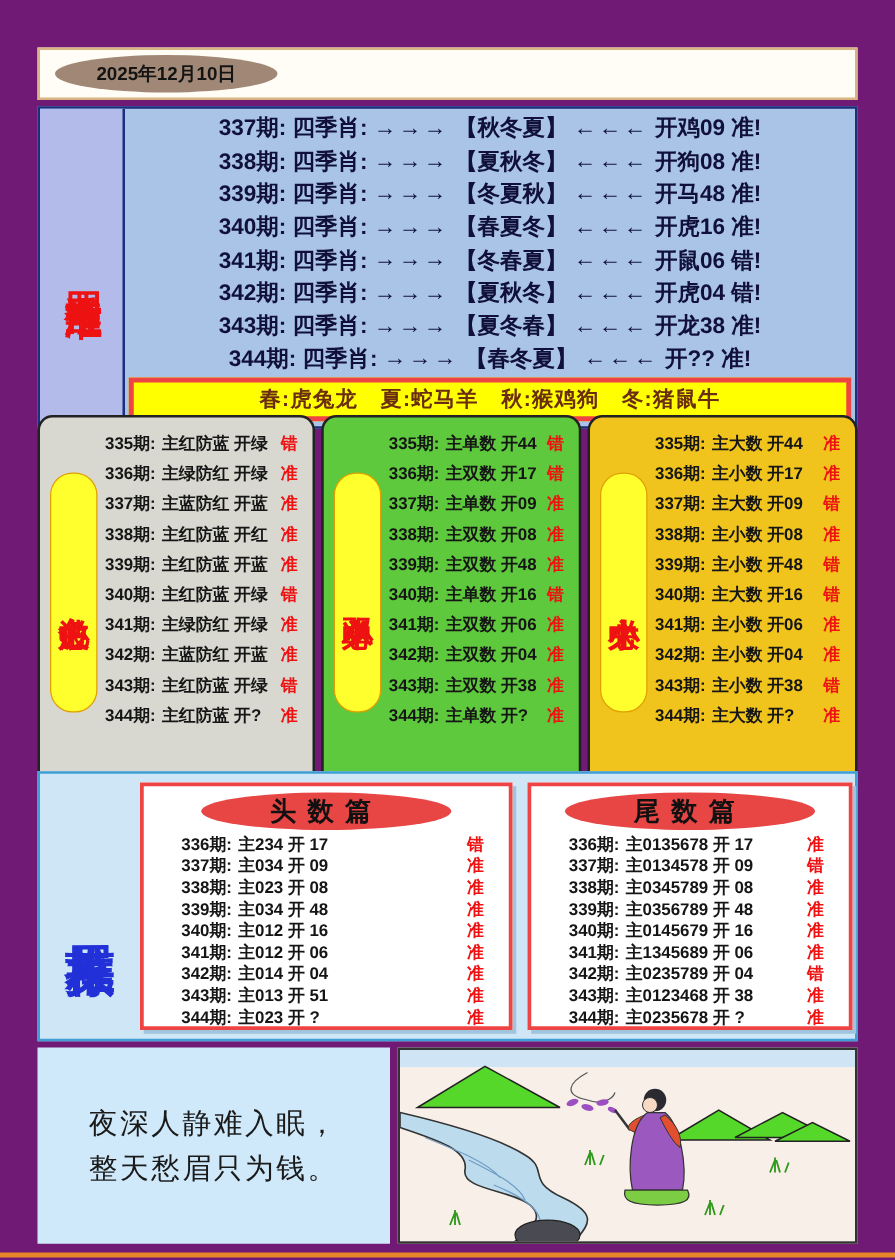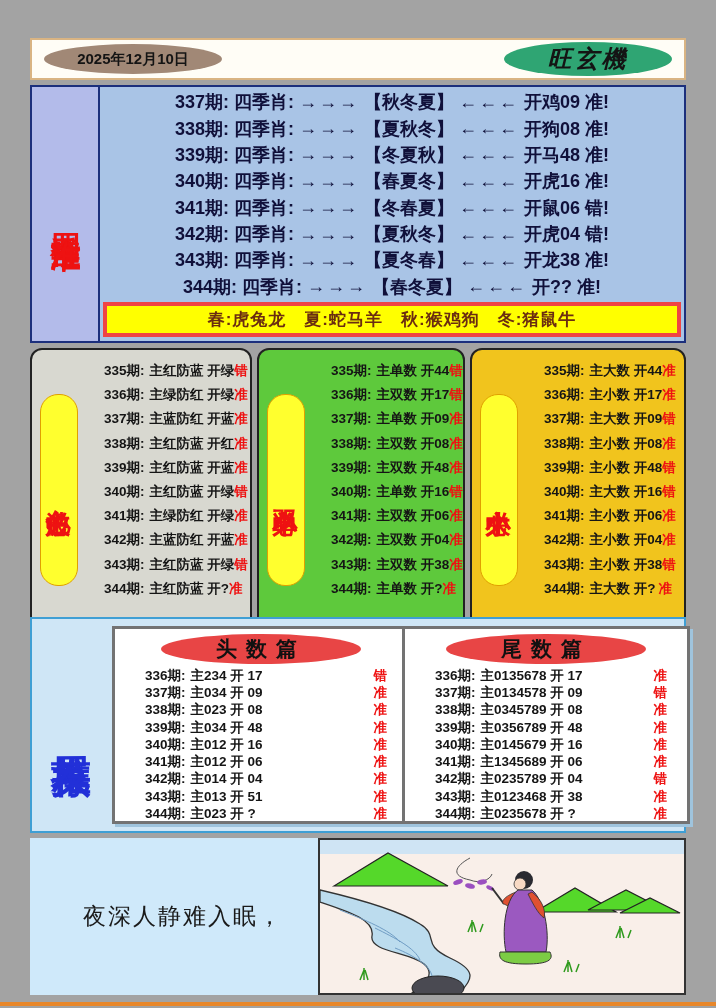--- a/index.html
+++ b/index.html
@@ -1,16 +1,16 @@
 <!DOCTYPE html>
 <html><head>
 <meta charset="utf-8">
 <style>
   html,body { margin:0; padding:0; background:#ffffff; }
-  .page { position:relative; width:716px; height:1008px; background:#a3a3a3;
+  .page { position:relative; width:716px; height:1008px; background:#701a75;
           font-family:"Liberation Sans", sans-serif; overflow:hidden; }
 
   
   .header { position:absolute; left:30px; top:38px; width:656px; height:42px;
             background:#fffdf6; border:2px solid #d9b483; box-sizing:border-box;
             display:flex; align-items:center; justify-content:space-between; padding:0 12px; }
   .ellipse { border-radius:50%; display:flex; align-items:center; justify-content:center;
              font-weight:bold; color:#141414; }
   .date-ellipse  { width:178px; height:30px; background:#a18876; font-size:15px; }
   .title-ellipse { width:168px; height:34px; background:#2fa573; font-size:24px; font-style:italic;
@@ -27,74 +27,71 @@
   .season-main { flex:1; display:flex; flex-direction:column; min-width:0; }
   .season-rows { flex:1; display:flex; flex-direction:column; justify-content:space-around; padding:2px 0; }
   .srow { display:flex; justify-content:center; align-items:center; gap:5px;
           color:#10103a; font-weight:bold; font-size:18px; white-space:nowrap; }
   .arr { letter-spacing:2px; }
   .season-footer { height:27px; background:#ffff00; border:4px solid #ef4444; margin:0 3px 4px 3px;
                    display:flex; align-items:center; justify-content:center;
                    color:#6b2d10; font-weight:bold; font-size:17px; letter-spacing:1px; }
 
   
-  .panel { position:absolute; top:348px; height:300px; border:2px solid #222222;
-           border-radius:12px; box-sizing:border-box;padding-left:20px; }
+  .panel { position:absolute; top:332px; height:300px; border:2px solid #222222;
+           border-radius:12px; box-sizing:border-box; }
   #panel-bose      { left:30px;  width:222px; background:#d8d8d0; }
   #panel-danshuang { left:257px; width:208px; background:#5ec93c; }
   #panel-daxiao    { left:470px; width:216px; background:#f1c41d; }
   .capsule { position:absolute; left:8px; top:44px; width:36px; height:190px;
              background:#ffff2e; border:1px solid #e0a000; border-radius:18px;
              display:flex; align-items:center; justify-content:center; }
   .capsule .vtext { color:#ee1212; font-weight:bold; font-size:25px; }
   .prows { padding-top:9px; }
   .prow { display:flex; align-items:center; font-size:13.5px; font-weight:bold;
           color:#151515; padding:0 12px 0 52px; height:24.2px; white-space:nowrap; }
   .prow .issue { margin-right:5px; }
   .prow .status { margin-left:auto; color:#ee1212; }
 
   
   .headtail { position:absolute; left:30px; top:617px; width:656px; height:216px;
               background:#cfe6f6; border:2px solid #3f9fd4; box-sizing:border-box; }
   .ht-side { position:absolute; left:0; top:0; width:80px; height:100%;
              display:flex; align-items:center; justify-content:center; }
   .ht-side .vtext { color:#2230d8; font-size:40px; font-weight:bold; }
   .ht-panel { position:absolute; top:7px; height:198px; background:#ffffff;
-              border:3px solid #737373; box-sizing:border-box; box-shadow:3px 3px 0 #9fc4dd; }
+              border:3px solid #ef4444; box-sizing:border-box; box-shadow:3px 3px 0 #9fc4dd; }
   #ht-head { left:80px;  width:298px; }
-  #ht-tail { left:370px; width:288px; }
+  #ht-tail { left:390px; width:260px; }
   .ht-ellipse { margin:5px auto 3px auto; width:200px; height:30px; background:#e84545;
                 border-radius:50%; display:flex; align-items:center; justify-content:center;
                 color:#111111; font-weight:bold; font-size:21px; letter-spacing:9px; }
   .htrow { display:flex; align-items:center; font-size:13.5px; font-weight:bold; color:#151515;
            padding:0 20px 0 30px; height:17.3px; white-space:nowrap; }
   .htrow .issue { margin-right:5px; }
   .htrow .status { margin-left:auto; color:#ee1212; }
 
   
   .poem-box { position:absolute; left:30px; top:838px; width:282px; height:157px;
-              background:#cfe9fa; display:flex; align-items:center; justify-content:center;padding-left:12px; }
+              background:#cfe9fa; display:flex; align-items:center; justify-content:center; }
   .poem { font-family:"Liberation Serif", serif; color:#1a1a1a; font-size:23px;
           line-height:36px; letter-spacing:2px; }
   .illus-box { position:absolute; left:318px; top:838px; width:368px; height:157px;
                background:#ffffff; border:2px solid #333333; box-sizing:border-box; }
   .bottom-line { position:absolute; left:0; top:1002px; width:716px; height:4px; background:#e8872a; }
 </style>
 </head>
 <body>
 
 <div class="page">
 
   <div class="header">
     <div class="ellipse date-ellipse">
       <span>2025年12月10日</span>
     </div>
-    <div class="ellipse title-ellipse">
-      <span>旺玄機</span>
-    </div>
   </div>
 
   <div class="season">
     <div class="season-side">
       <span class="vtext">四季生肖准准准</span>
     </div>
     <div class="season-main">
       <div class="season-rows">
 
           <div class="srow">
@@ -509,20 +506,21 @@
     </div>
   </div>
 
   <div class="poem-box">
     <div class="poem">
 
         <div>夜深人静难入眠，</div>
 
 
 
+        <div>整天愁眉只为钱。</div>
       </div>
   </div>
 
   <div class="illus-box">
     <svg width="364" height="153" viewBox="0 0 364 153">
       <rect x="0" y="0" width="364" height="14" fill="#cfe4f4"></rect>
       <rect x="0" y="14" width="364" height="139" fill="#f9efe9"></rect>
       <g stroke="#222" stroke-width="1.2" fill="#55d82a">
         <polygon points="14,46 68,13 128,46"></polygon>
         <polygon points="215,72 255,48 296,72"></polygon>

